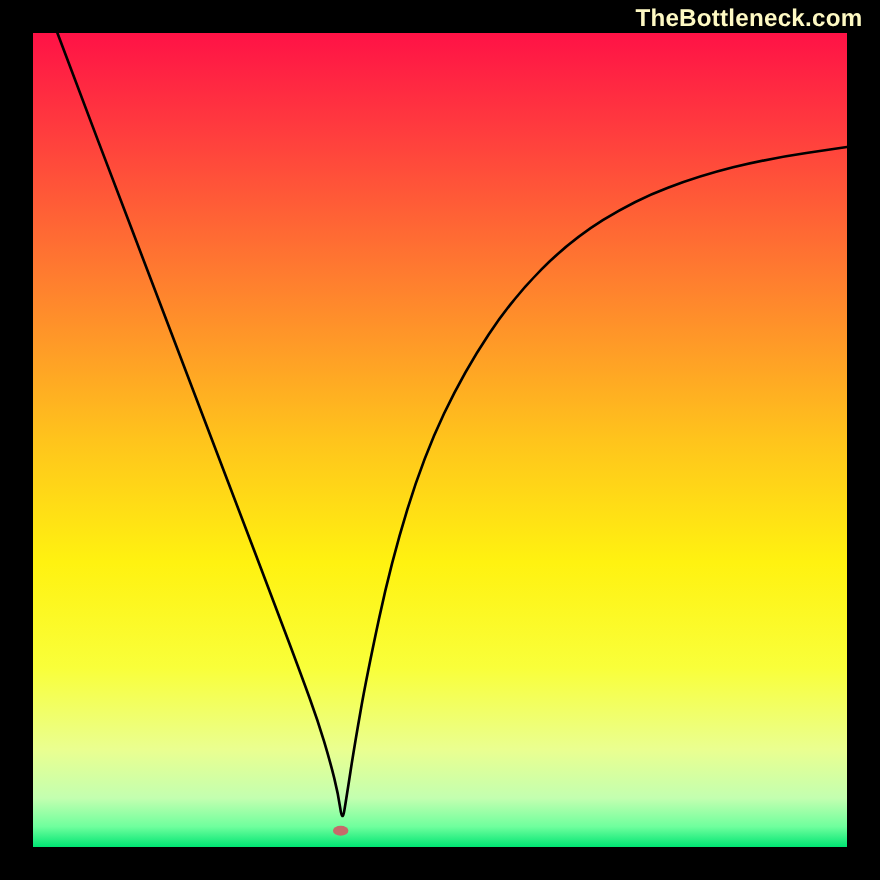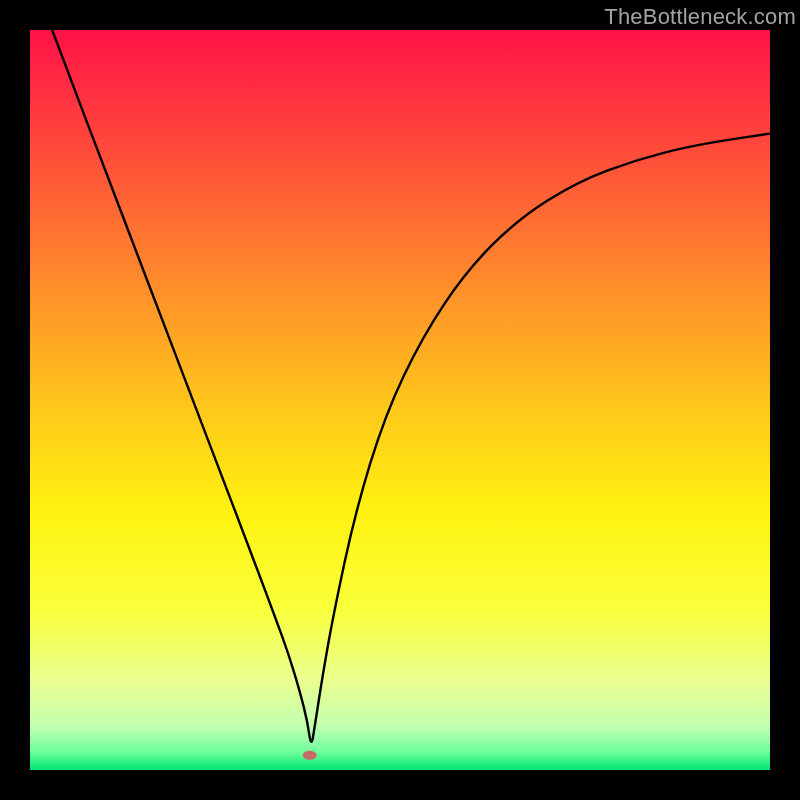--- a/index.html
+++ b/index.html
@@ -22,24 +22,24 @@
   .plot {
     position: absolute;
     left: 30px;
     top: 30px;
     width: 740px;
     height: 740px;
   }
   .watermark {
     position: absolute;
     top: 4px;
-    right: 4px;
+    right: 16px;
     font-size: 22px;
-    font-weight: 400;
-    color: #a3a3a3;
+    font-weight: 700;
+    color: #fef9c3;
     letter-spacing: 0.2px;
     user-select: none;
   }
   svg { display: block; }
 </style>
 </head>
 <body>
 
 <div class="frame">
   <div class="watermark">TheBottleneck.com</div>

